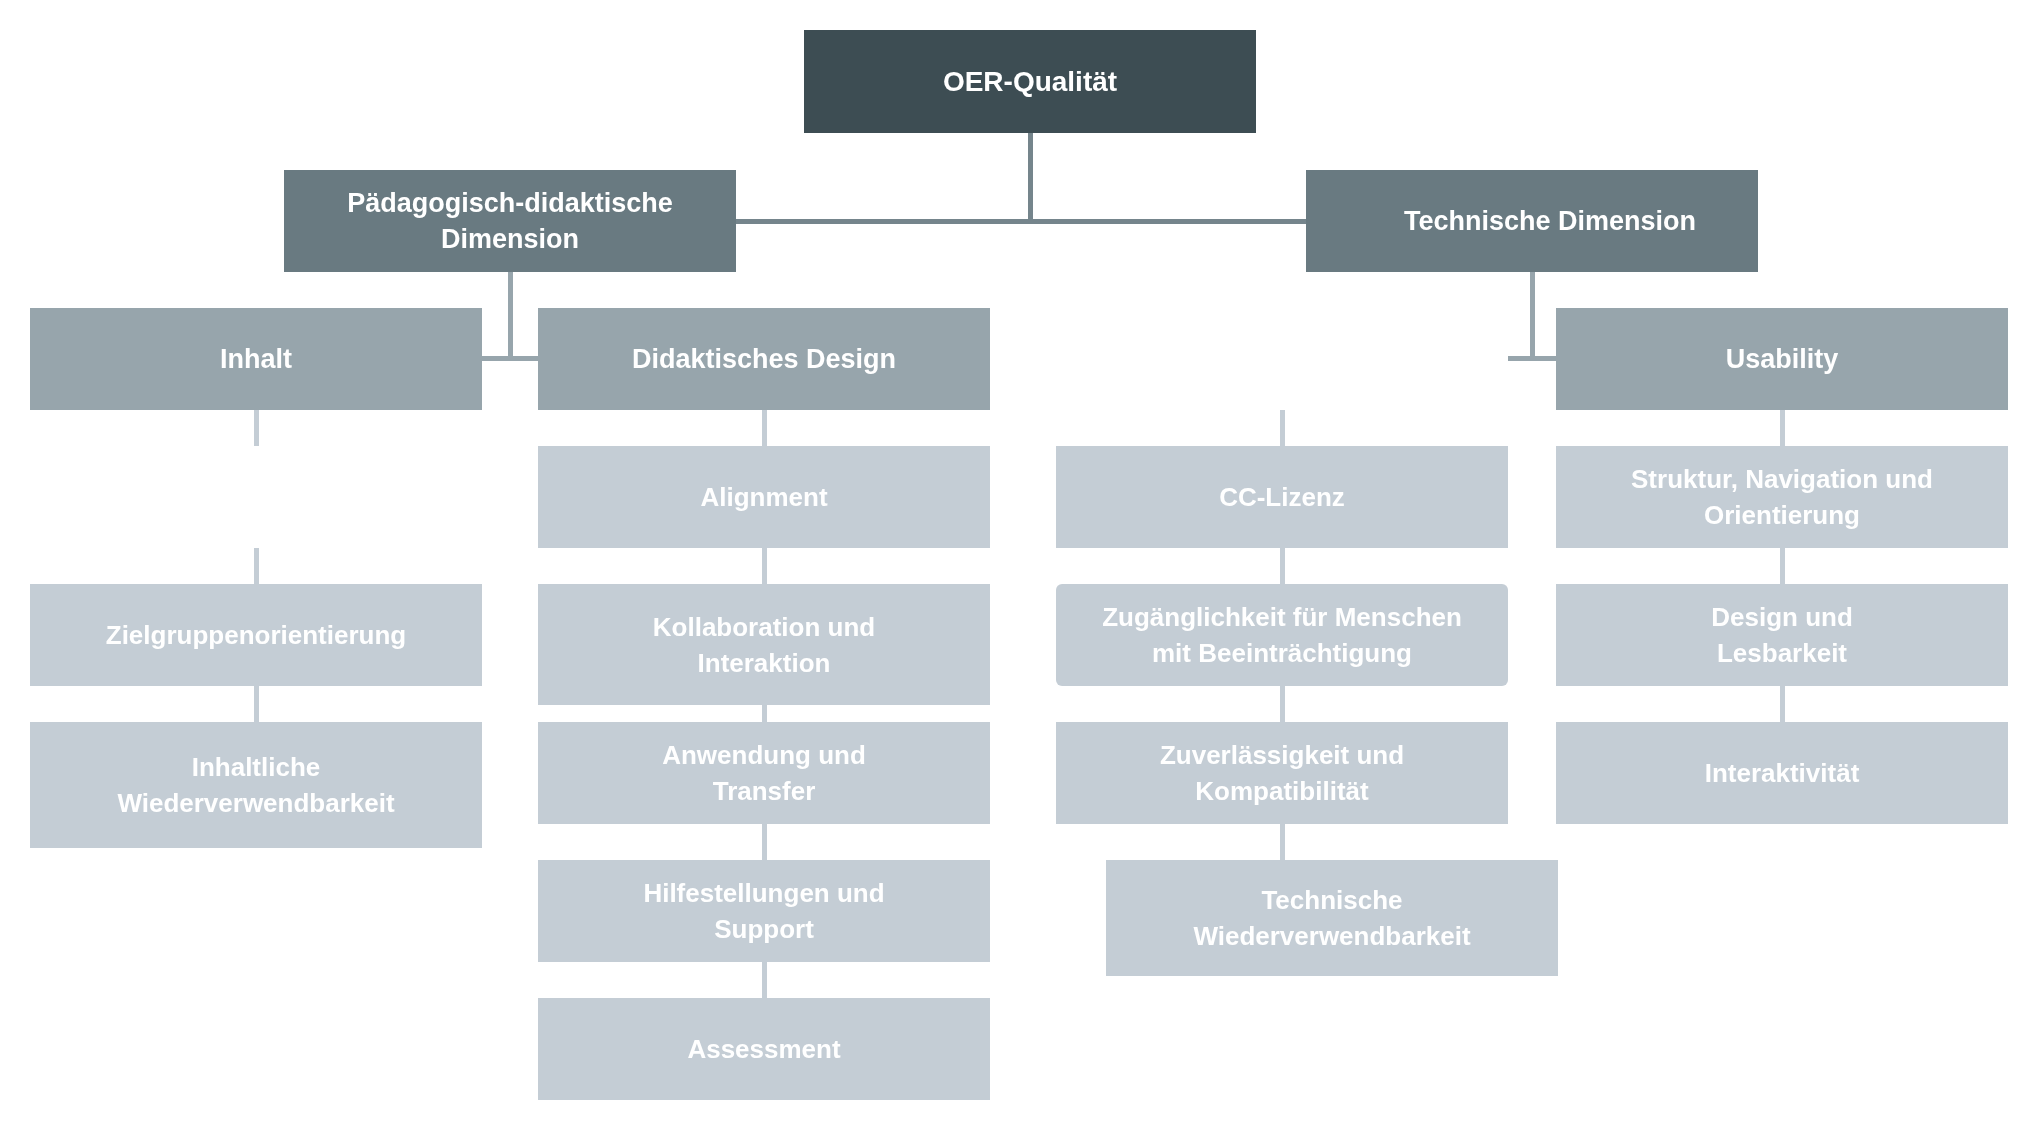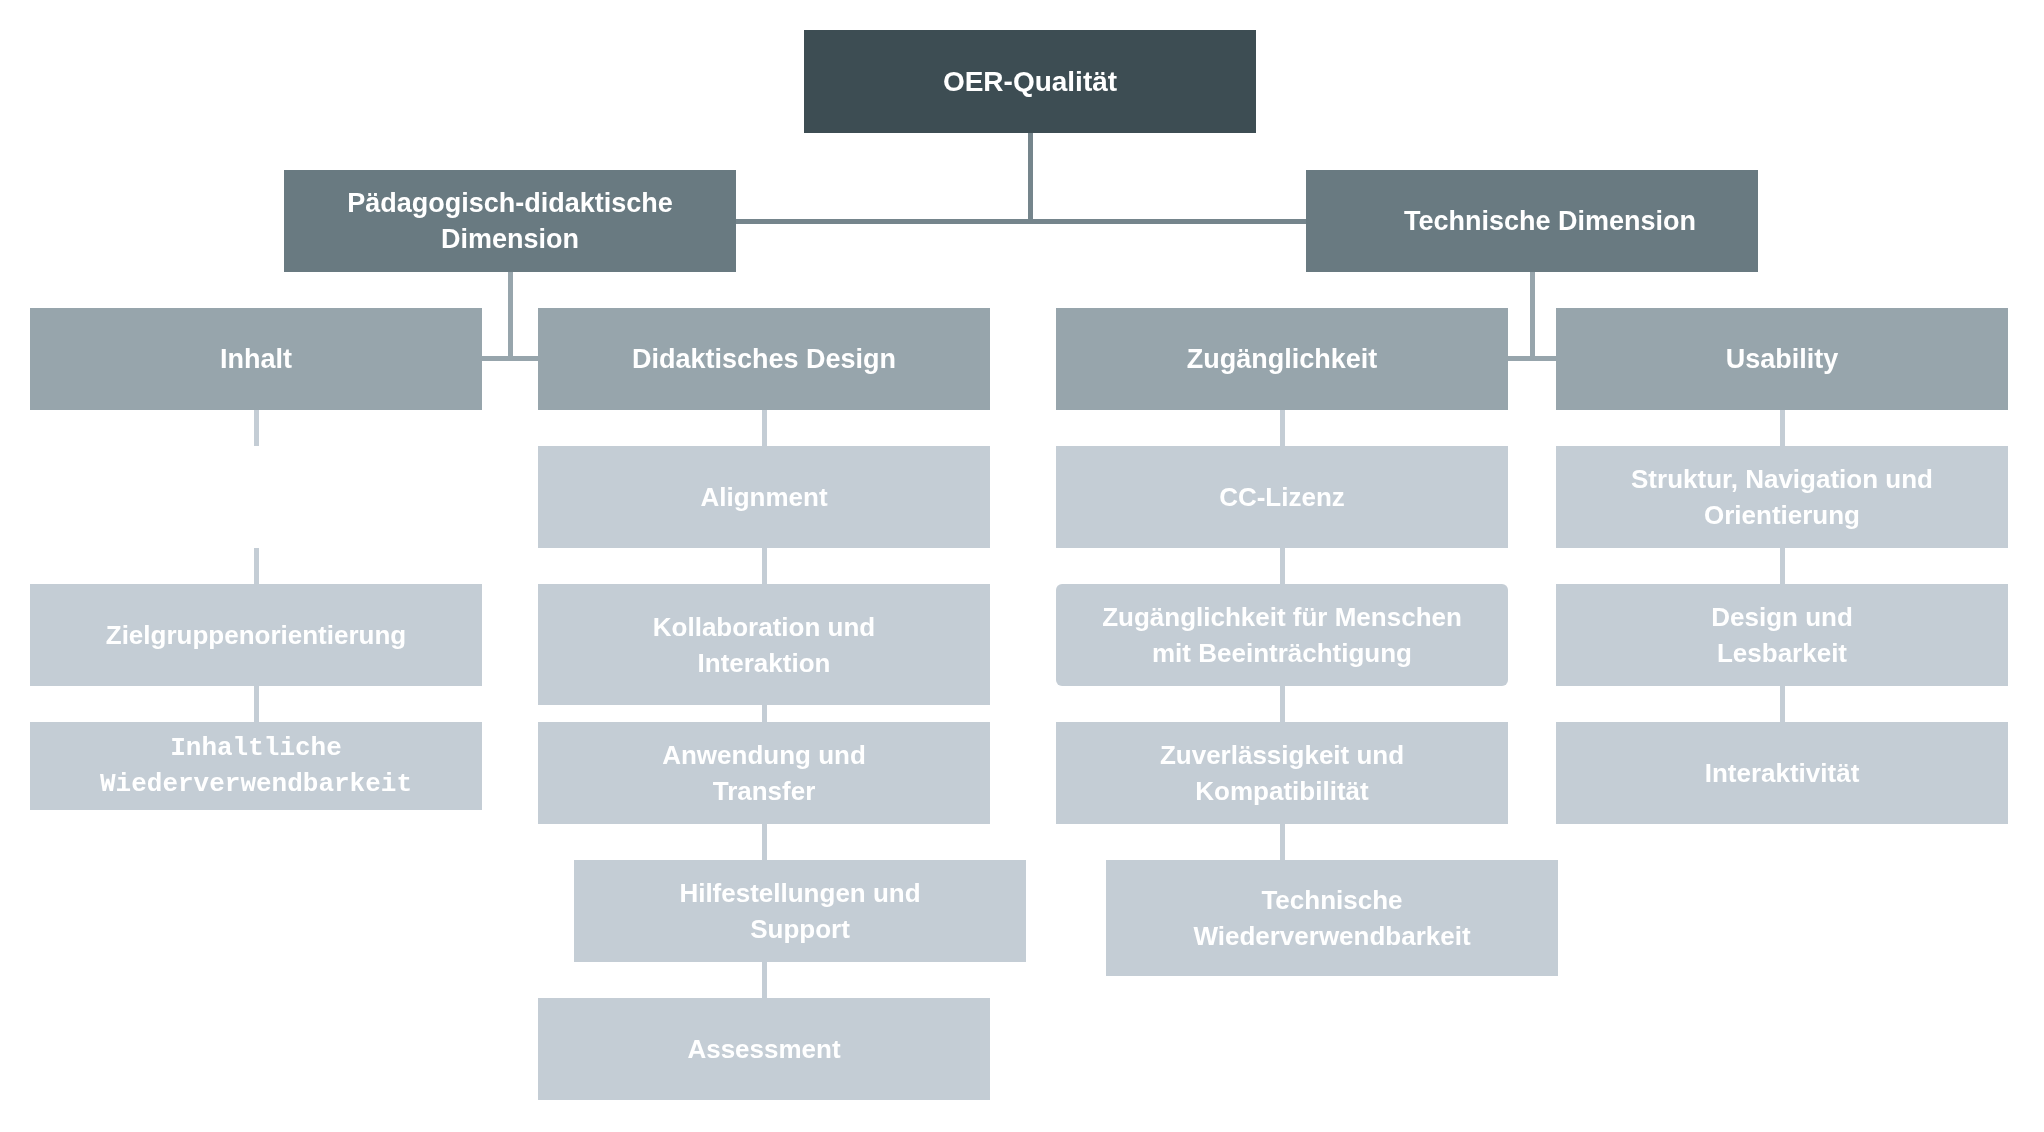--- a/index.html
+++ b/index.html
@@ -75,33 +75,32 @@
   <div class="line line-light v" style="left:1780px; top:686px; height:36px;"></div>
 
   <div class="node lvl1" style="left:804px; top:30px; height:103px;">OER-Qualität</div>
 
   <div class="node lvl2" style="left:284px; top:170px; height:102px;">Pädagogisch-didaktische
 Dimension</div>
   <div class="node lvl2" style="left:1306px; top:170px; height:102px;padding-left:36px;">Technische Dimension</div>
 
   <div class="node lvl3" style="left:30px; top:308px; height:102px;text-align:center;">Inhalt</div>
   <div class="node lvl3" style="left:538px; top:308px; height:102px;">Didaktisches Design</div>
-  <div class="node lvl3" style="left:1056px; top:308px; height:102px;">Zugänglichkeit</div>
   <div class="node lvl3" style="left:1556px; top:308px; height:102px;">Usability</div>
 
   <div class="node lvl4" style="left:30px; top:584px; height:102px;">Zielgruppenorientierung</div>
-  <div class="node lvl4" style="left:30px; top:722px; height:88px;font-family:Liberation Mono, monospace;">Inhaltliche
+  <div class="node lvl4" style="left:30px; top:722px; height:126px;">Inhaltliche
 Wiederverwendbarkeit</div>
 
   <div class="node lvl4" style="left:538px; top:446px; height:102px;">Alignment</div>
   <div class="node lvl4" style="left:538px; top:584px; height:121px;">Kollaboration und
 Interaktion</div>
   <div class="node lvl4" style="left:538px; top:722px; height:102px;">Anwendung und
 Transfer</div>
-  <div class="node lvl4" style="left:538px; top:860px; height:102px;margin-left:36px;">Hilfestellungen und
+  <div class="node lvl4" style="left:538px; top:860px; height:102px;">Hilfestellungen und
 Support</div>
   <div class="node lvl4" style="left:538px; top:998px; height:102px;">Assessment</div>
 
   <div class="node lvl4" style="left:1056px; top:446px; height:102px;">CC-Lizenz</div>
   <div class="node lvl4" style="left:1056px; top:584px; height:102px;border-radius:6px;">Zugänglichkeit für Menschen
 mit Beeinträchtigung</div>
   <div class="node lvl4" style="left:1056px; top:722px; height:102px;">Zuverlässigkeit und
 Kompatibilität</div>
   <div class="node lvl4" style="left:1106px; top:860px; height:116px;">Technische
 Wiederverwendbarkeit</div>

